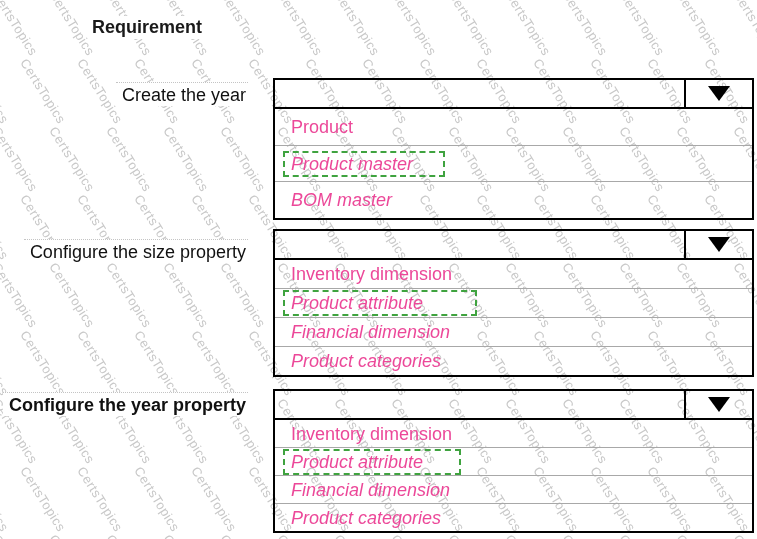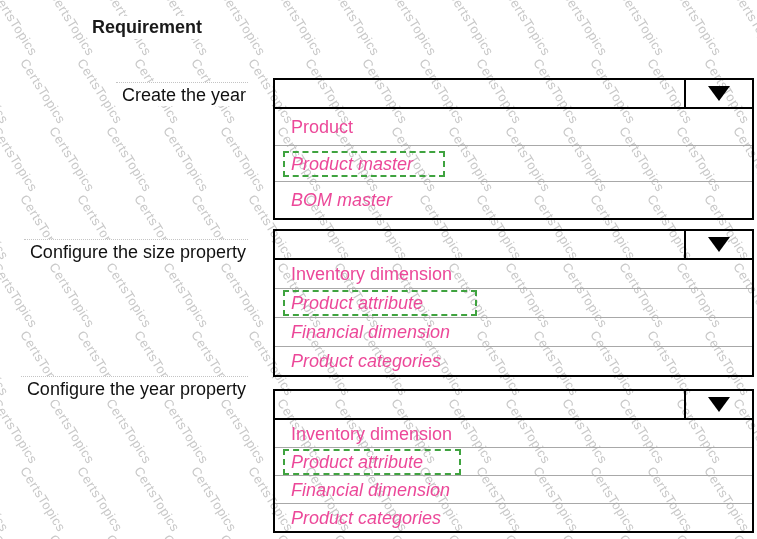--- a/index.html
+++ b/index.html
@@ -21,21 +21,21 @@
   #hdr-req{left:88px;}
   #hdr-cfg{left:414px;}
   
   .req-label{
     position:absolute;right:509px;z-index:2;font-size:18px;color:#111;
     background:#fff;border-top:1px dotted #c4c4c4;padding:2px 2px 0 6px;
     white-space:nowrap;line-height:21px;
   }
   #label-0{top:82px;}
   #label-1{top:239px;}
-  #label-2{top:376px;}
+  #label-2{top:392px;font-weight:bold;}
   
   .block{
     position:absolute;left:273px;width:481px;z-index:1;
     border:2px solid #000;box-sizing:border-box;background:transparent;
     display:flex;flex-direction:column;
   }
   #block-0{top:78px;height:142px;}
   #block-1{top:229px;height:148px;}
   #block-2{top:389px;height:144px;}
   .combo{

